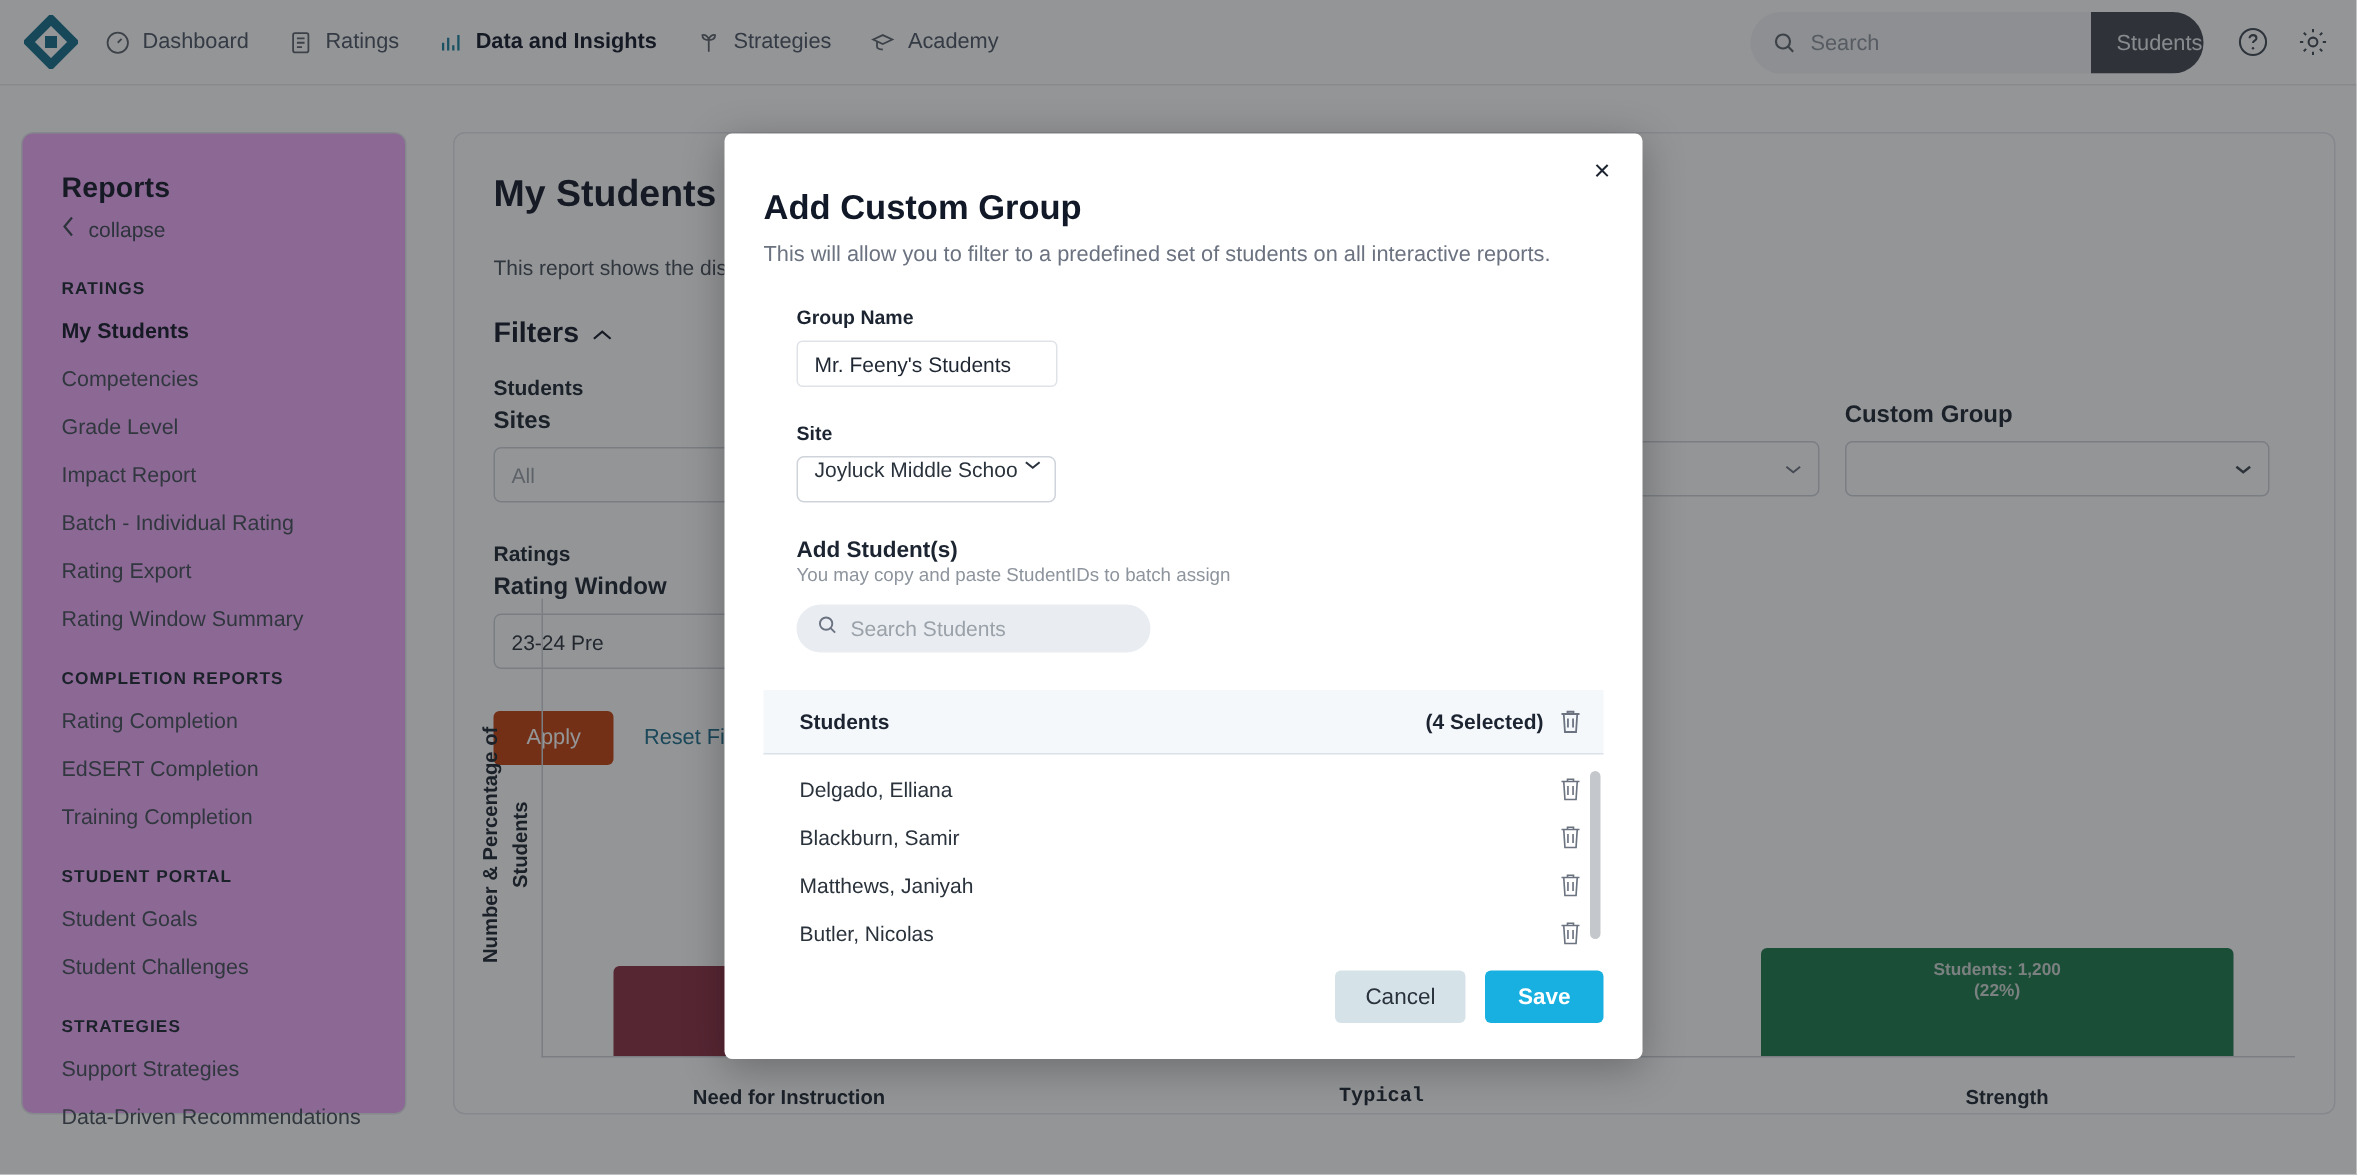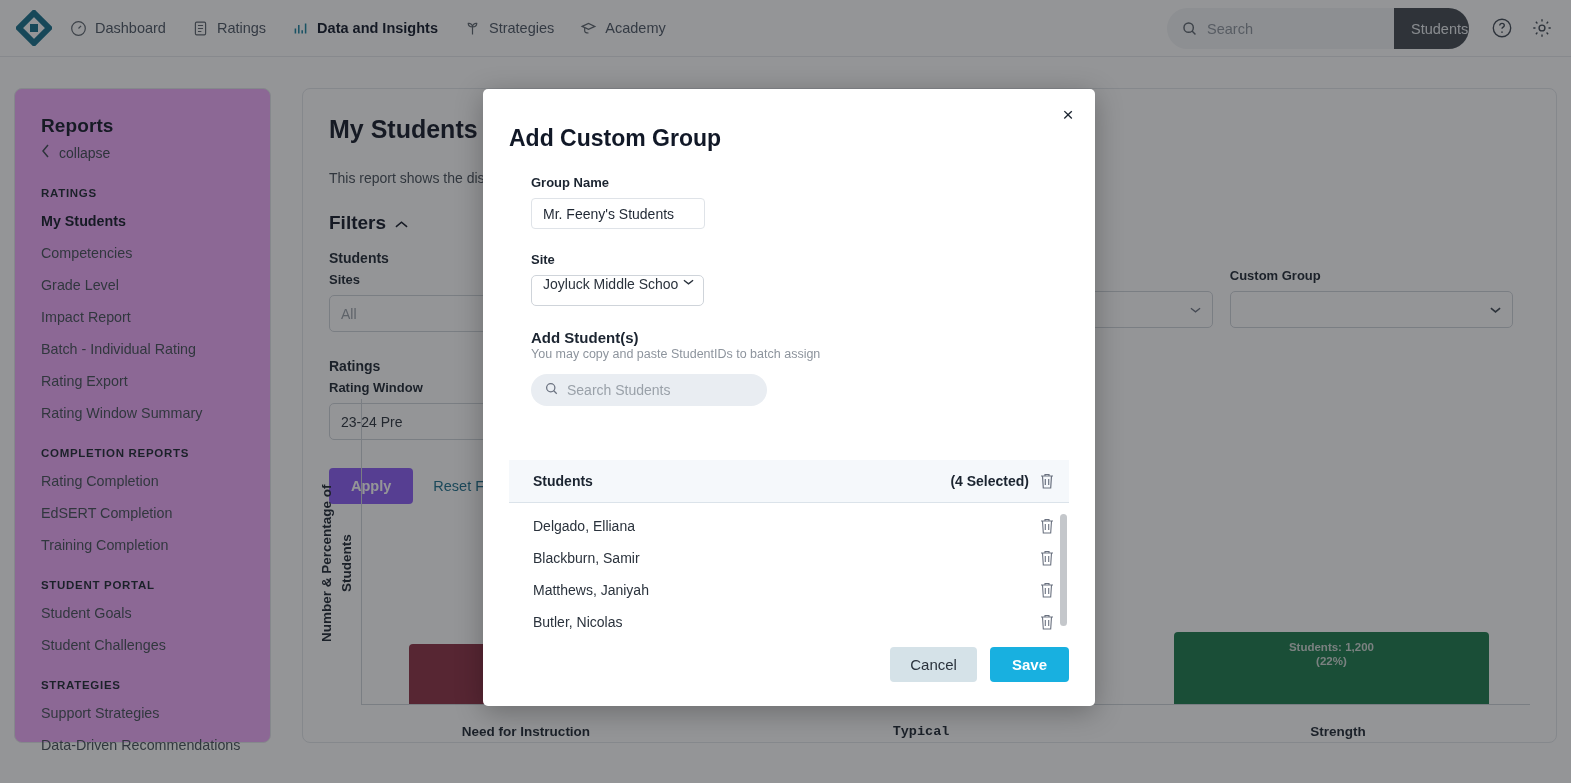--- a/index.html
+++ b/index.html
@@ -71,34 +71,34 @@
     padding: 26px;
     overflow: hidden;
   }
   #report h1 { font-size: 25px; font-weight: 700; color: #111827; }
   .report-desc { margin-top: 26px; font-size: 14px; color: #454e58; }
   .filters-head { margin-top: 26px; display: flex; align-items: center; gap: 9px; font-size: 19px; font-weight: 700; color: #111827; cursor: pointer; }
 
   .filters-row { display: flex; gap: 0; margin-top: 16px; }
   .fcol { width: 307px; }
   .fgrouplabel { font-size: 14px; font-weight: 700; color: #1b2430; }
-  .fsublabel { font-size: 13px; font-weight: 700; color: #1b2430; margin-top: 6px; }
+  .fsublabel { font-size: 16px; font-weight: 700; color: #1b2430; margin-top: 6px; }
   .fselect {
     margin-top: 8px; height: 37px; width: 283px;
     border: 1px solid #cfd4da; border-radius: 5px; background: #fff;
     display: flex; align-items: center; padding: 0 11px;
     font-size: 14px; color: #2a323c; cursor: pointer;
   }
   .fselect .ph { color: #9aa1a9; }
   .fselect .right { margin-left: auto; display: flex; align-items: center; gap: 9px; color: #6b7280; }
 
   .btnrow { margin-top: 28px; display: flex; align-items: center; gap: 20px; }
   .btn-apply {
-    background: #8b5cf6; color: #ffffff; border: none; border-radius: 4px;
-    padding: 10px 22px; font-family: inherit; font-size: 14.5px; font-weight: 700; cursor: pointer;
+    background: #c2410c; color: #ffffff; border: none; border-radius: 4px;
+    padding: 10px 22px; font-family: inherit; font-size: 14.5px; font-weight: 400; cursor: pointer;
   }
   .btn-reset { color: #1b6f8c; font-size: 14.5px; cursor: pointer; }
 
   
   #chart { position: absolute; left: 0; top: 300px; width: 1255px; height: 360px; }
   .ylabel {
     position: absolute; left: 14px; top: 84px;
     writing-mode: vertical-rl; transform: rotate(180deg);
     font-size: 13.5px; font-weight: 700; color: #1b2430;
     text-align: center; line-height: 20px; height: 180px;
@@ -412,20 +412,21 @@
     </div>
   </div>
 </div>
 
 <div id="overlay"></div>
 
 <div id="modal">
   <button id="close-btn">×</button>
 
   <h2>Add Custom Group</h2>
+  <div class="modal-sub">This will allow you to filter to a predefined set of students on all interactive reports.</div>
 
   <div class="field">
     <div class="flabel">Group Name</div>
     <input class="textinput" type="text" value="Mr. Feeny's Students" style="">
   </div>
 
   <div class="field">
     <div class="flabel">Site</div>
     <div class="selectbox">
       <span>Joyluck Middle Schoo</span>

